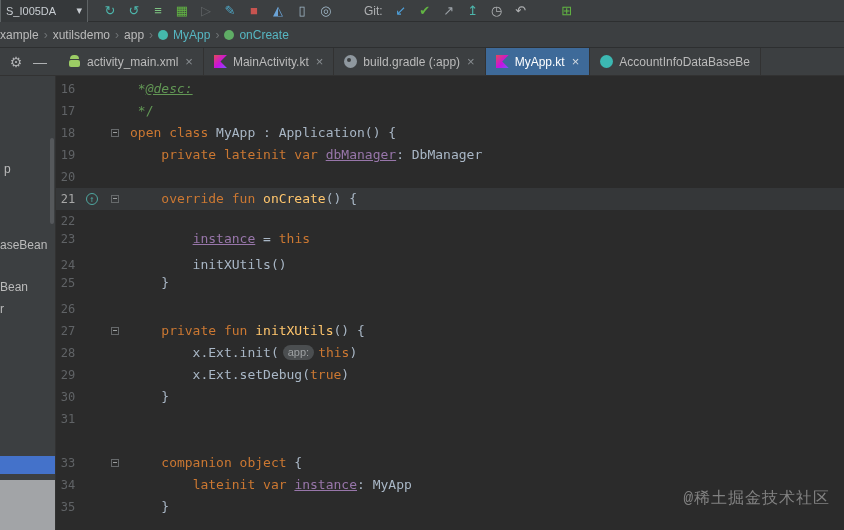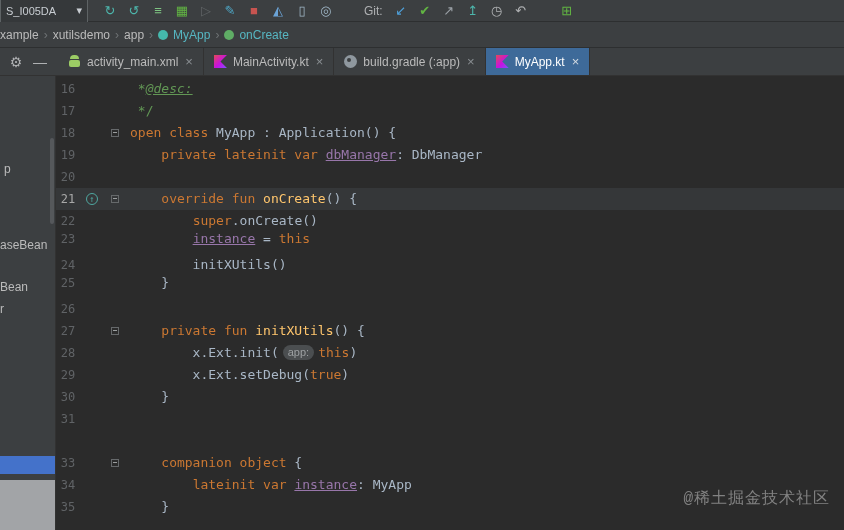--- a/index.html
+++ b/index.html
@@ -176,20 +176,24 @@
     <div class="tab">
       <span class="ticon icon-gradle"></span>
       <span>build.gradle (:app)</span>
       <span class="tclose">×</span>
     </div>
     <div class="tab active">
       <span class="ticon icon-kotlin"></span>
       <span>MyApp.kt</span>
       <span class="tclose">×</span>
     </div>
+    <div class="tab">
+      <span class="ticon icon-class"></span>
+      <span>AccountInfoDataBaseBe</span>
+    </div>
   </div>
 </div>
 
 <div id="panel">
   <span class="pfrag" style="top:84px;left:4px">p</span>
   <span class="pfrag" style="top:160px;left:0">aseBean</span>
   <span class="pfrag" style="top:202px;left:0">Bean</span>
   <span class="pfrag" style="top:224px;left:0">r</span>
   <div id="panel-selected-row"></div>
   <div id="panel-light-block"></div>
@@ -220,21 +224,20 @@
         <span class="code"></span>
       </div>
       <div class="line current" style="top: 110px;">
         <span class="ln">21</span>
         <span class="ovr">↑</span>
         <span class="fold"></span>
         <span class="code"><span class="tk-pl">    </span><span class="tk-kw">override fun</span><span class="tk-pl"> </span><span class="tk-fn">onCreate</span><span class="tk-pl">() {</span></span>
       </div>
       <div class="line" style="top: 132px;">
         <span class="ln">22</span>
-        <span class="code"><span class="tk-pl">        </span><span class="tk-kw">super</span><span class="tk-pl">.onCreate()</span></span>
       </div>
       <div class="line" style="top: 150px;">
         <span class="ln">23</span>
         <span class="code"><span class="tk-pl">        </span><span class="tk-fld">instance</span><span class="tk-pl"> = </span><span class="tk-kw">this</span></span>
       </div>
       <div class="line" style="top: 176px;">
         <span class="ln">24</span>
         <span class="code"><span class="tk-pl">        initXUtils()</span></span>
       </div>
       <div class="line" style="top: 194px;">

